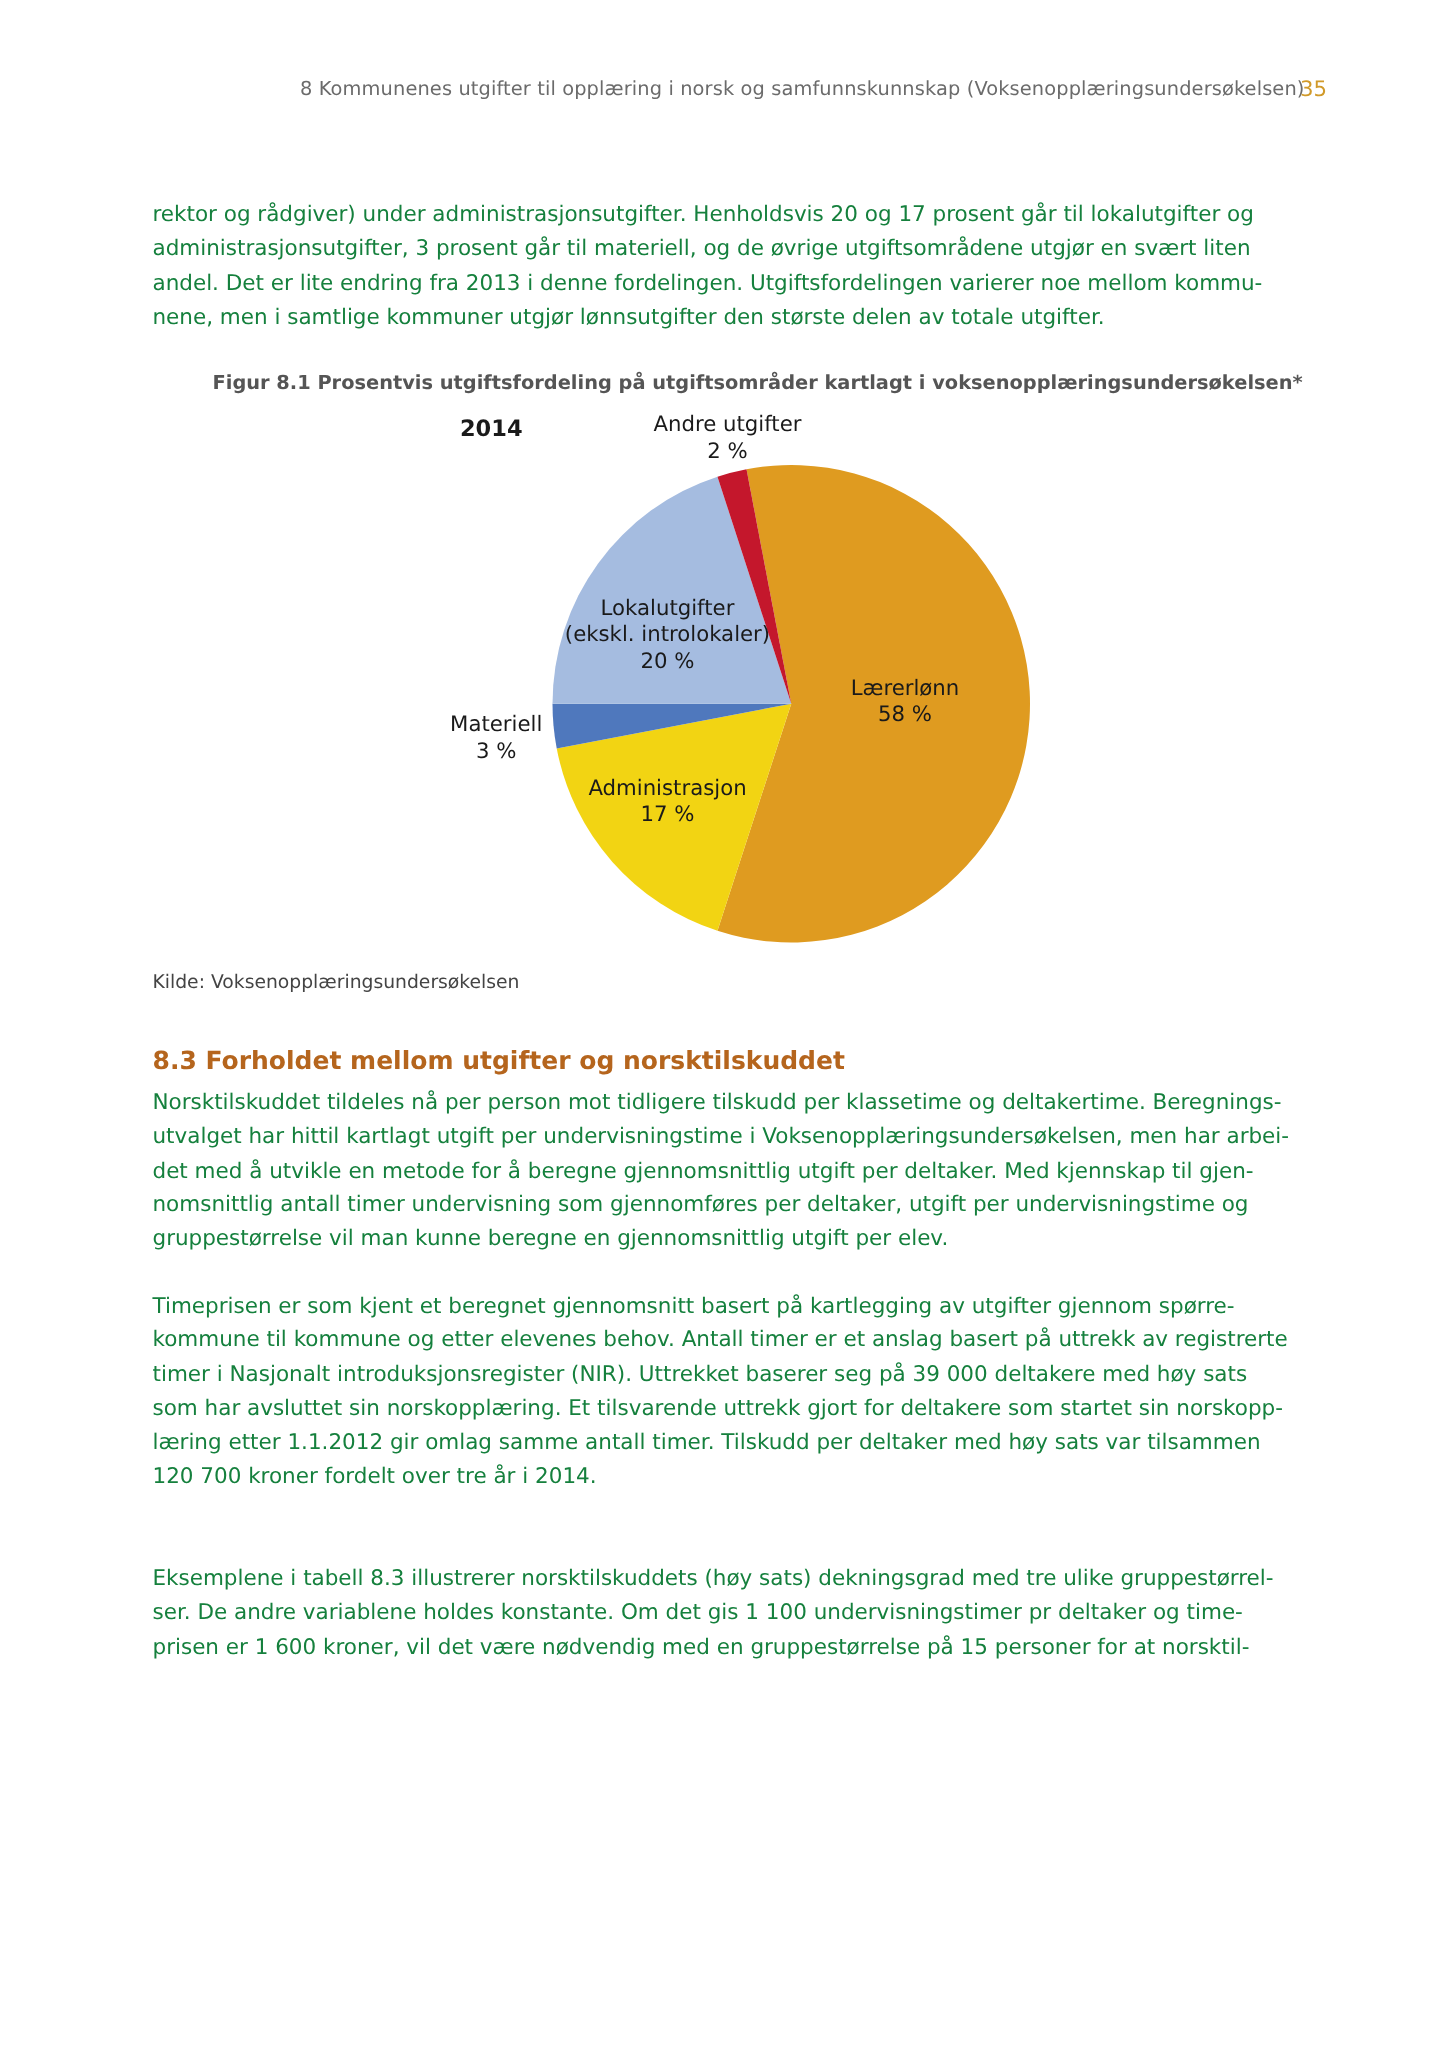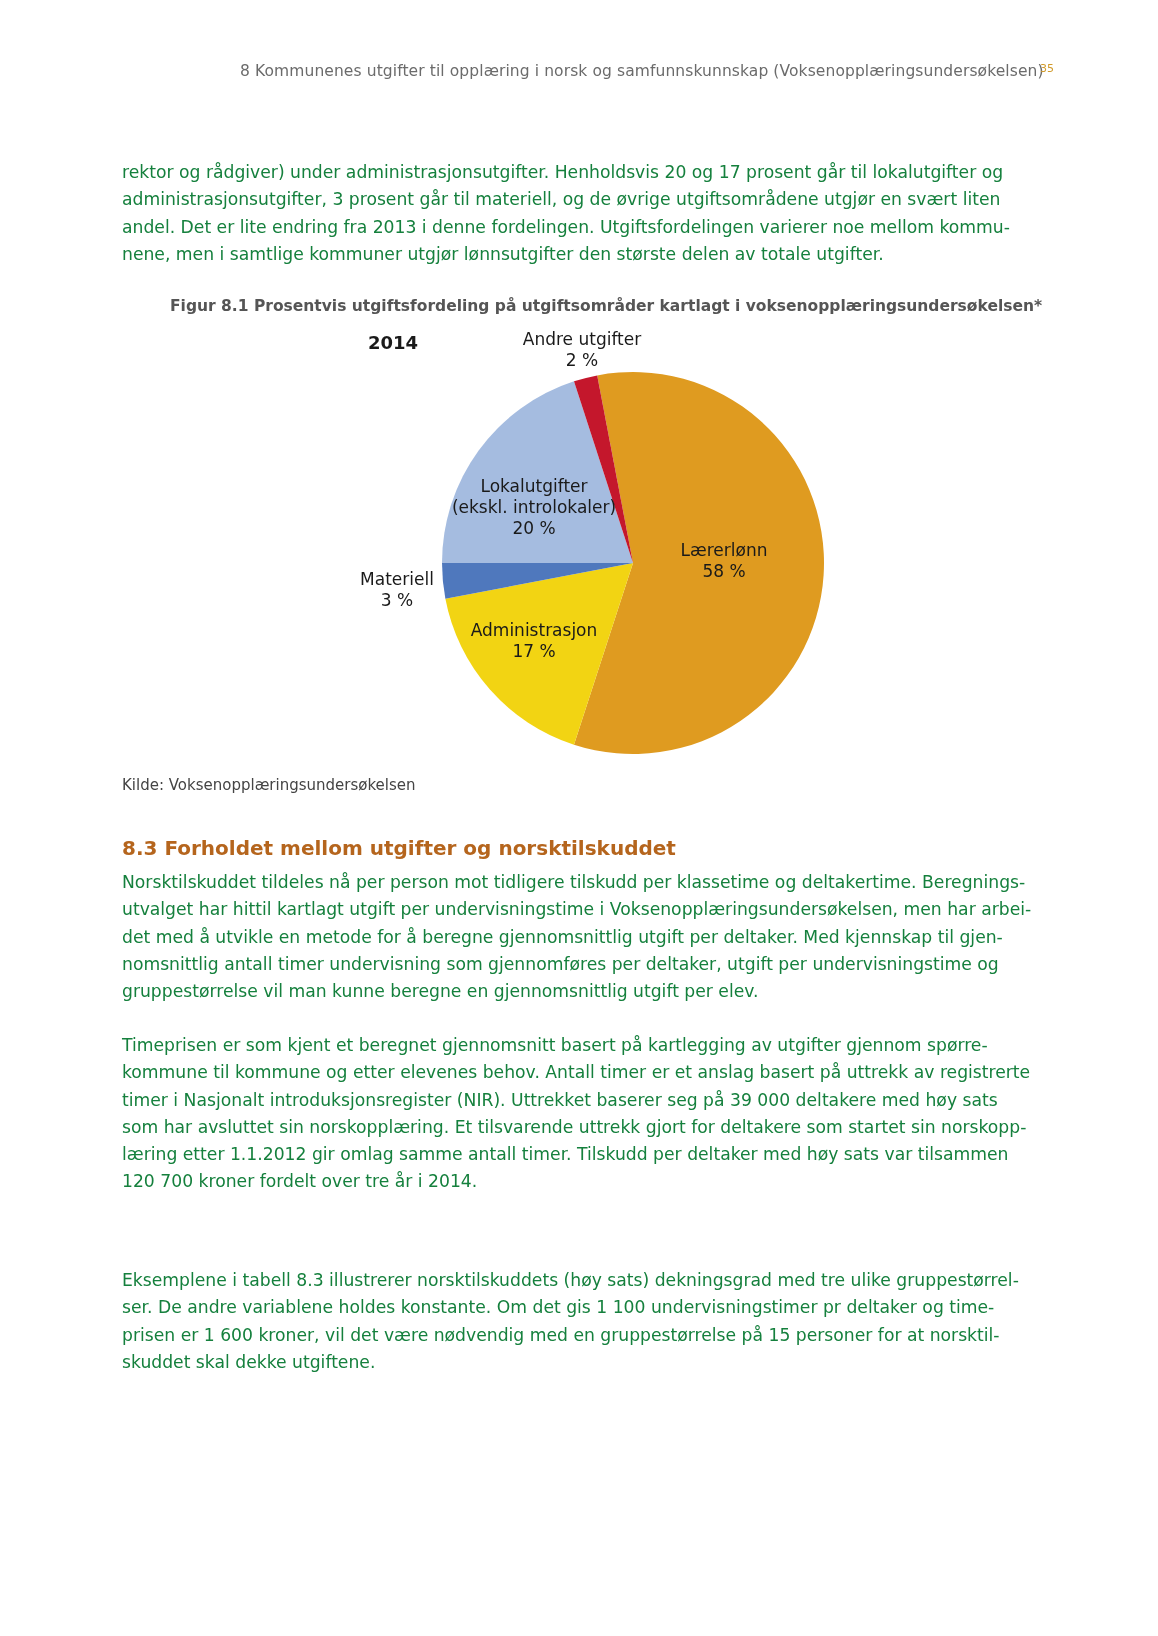--- a/index.html
+++ b/index.html
@@ -1,27 +1,27 @@
 <!DOCTYPE html>
 <html><head>
 <meta charset="utf-8">
 <style>
   html, body { margin: 0; padding: 0; background: #ffffff; }
   body { width: 1158px; height: 1636px; position: relative; overflow: hidden;
          font-family: "DejaVu Sans", sans-serif; color: #1a1a1a; }
   .running-head { position: absolute; left: 240px; top: 62px; width: 780px;
          font-size: 15.5px; color: #6b6b6b; letter-spacing: 0.1px; white-space: nowrap; }
-  .page-num { position: absolute; left: 1040px; top: 62px; font-size: 11px; color: #d19a2a; }
+  .page-num { position: absolute; left: 1040px; top: 62px; font-size: 17px; color: #d19a2a; }
   .body-text { position: absolute; left: 122px; width: 940px; font-size: 17.2px;
          line-height: 27.3px; color: #15803d; }
   .body-text .ln { display: block; white-space: nowrap; }
   #para-top { top: 159px; }
   #para-1 { top: 869px; }
   #para-2 { top: 1032px; }
-  #para-3 { top: 1250px; margin-top: 17px; }
+  #para-3 { top: 1250px; }
   .fig-caption { position: absolute; left: 122px; top: 297px; font-size: 15.5px;
          font-weight: bold; color: #555555; white-space: nowrap; margin-left: 48px; }
   .section-heading { position: absolute; left: 122px; top: 836px; font-size: 20px;
          font-weight: bold; color: #b5651d; white-space: nowrap; text-align: center; }
   .source { position: absolute; left: 122px; top: 776px; font-size: 15px; color: #444; }
   #chart { position: absolute; left: 0; top: 0; width: 1158px; height: 1636px; pointer-events: none; }
   #chart text { font-family: "DejaVu Sans", sans-serif; font-size: 17px; fill: #1a1a1a; }
   #chart text.year { font-weight: bold; font-size: 18px; }
 </style>
 </head>
@@ -75,14 +75,13 @@
   <span class="ln">timer i Nasjonalt introduksjonsregister (NIR). Uttrekket baserer seg på 39 000 deltakere med høy sats</span>
   <span class="ln">som har avsluttet sin norskopplæring. Et tilsvarende uttrekk gjort for deltakere som startet sin norskopp-</span>
   <span class="ln">læring etter 1.1.2012 gir omlag samme antall timer. Tilskudd per deltaker med høy sats var tilsammen</span>
   <span class="ln">120 700 kroner fordelt over tre år i 2014.</span>
 </div>
 
 <div class="body-text" id="para-3">
   <span class="ln">Eksemplene i tabell 8.3 illustrerer norsktilskuddets (høy sats) dekningsgrad med tre ulike gruppestørrel-</span>
   <span class="ln">ser. De andre variablene holdes konstante. Om det gis 1 100 undervisningstimer pr deltaker og time-</span>
   <span class="ln">prisen er 1 600 kroner, vil det være nødvendig med en gruppestørrelse på 15 personer for at norsktil-</span>
-  <span class="ln">skuddet skal dekke utgiftene.</span>
 </div>
 
 </body></html>

